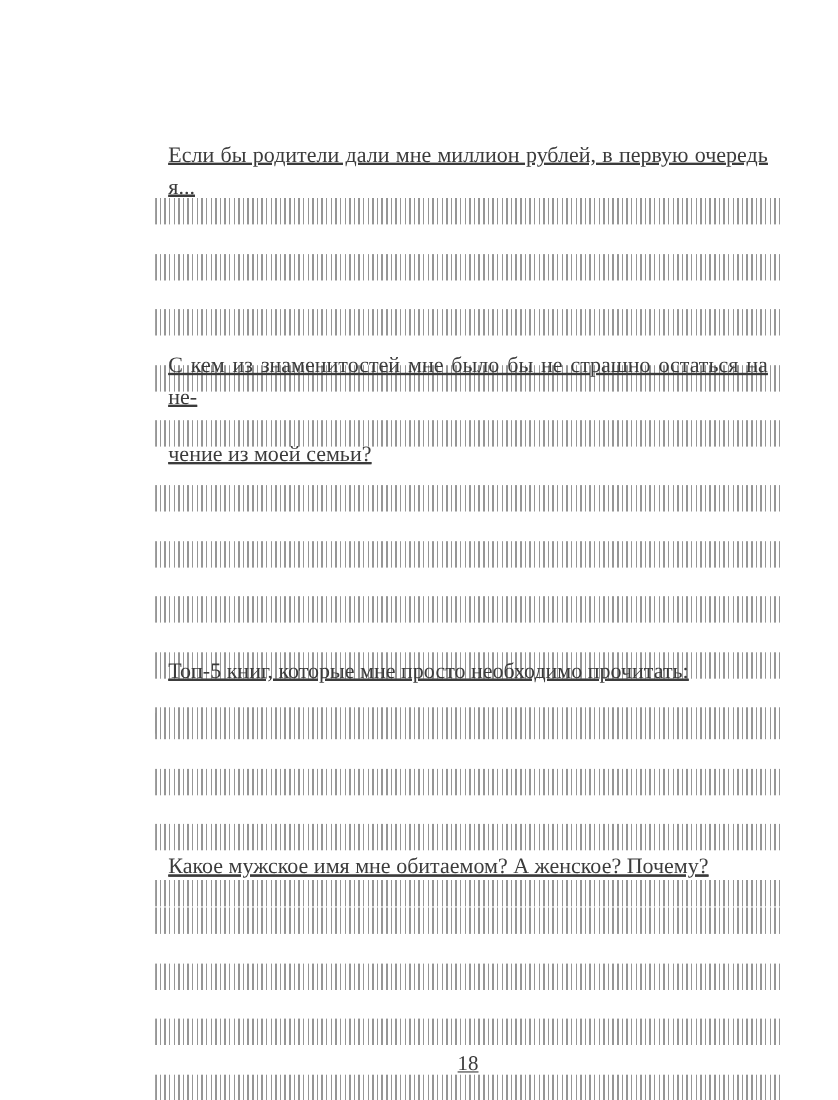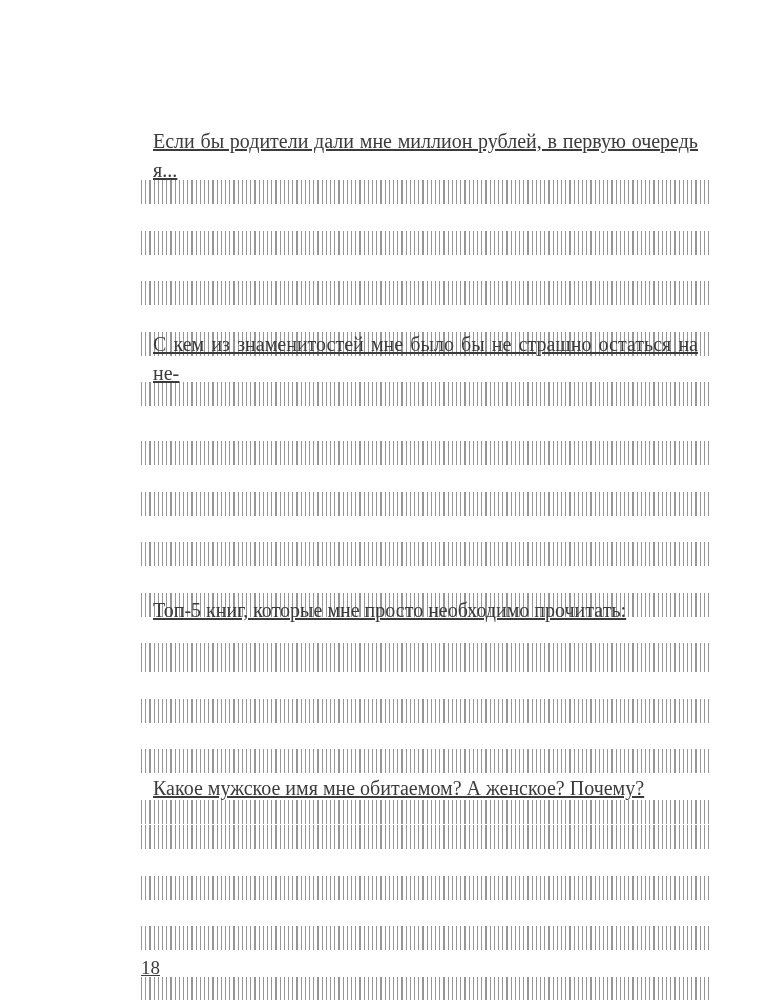--- a/index.html
+++ b/index.html
@@ -42,34 +42,34 @@
       var(--dot-color) 0px,
       var(--dot-color) 1.3px,
       transparent 1.3px,
       transparent 4.2px
     );
   }
   .dotted-line:last-child { margin-bottom: 0; }
   
   .q-pos-0 { top: 79px; }
   .a-pos-0 { top: 144px; }
-  .q-pos-1 { top: 282px; }
+  .q-pos-1 { top: 270px; }
   .a-pos-1 { top: 405px; }
   .q-pos-2 { top: 548px; }
   .a-pos-2 { top: 612px; }
   .q-pos-3 { top: 726px; }
   .a-pos-3 { top: 789px; }
   .page-number {
     position: absolute;
     left: 105px;
     width: 593px;
     top: 918px;
     font-size: 19px;
     line-height: 28.5px;
-    text-align: left;
+    text-align: center;
     color: var(--text-color);
   }
 </style>
 </head>
 <body>
 
 <div class="page">
 
   <section>
     <div class="abs question q-pos-0">
@@ -80,20 +80,21 @@
         <div class="dotted-line"></div>
         <div class="dotted-line"></div>
         <div class="dotted-line"></div>
         <div class="dotted-line"></div>
       </div>
   </section>
 
   <section>
     <div class="abs question q-pos-1">
         <div class="qline fill">С кем из знаменитостей мне было бы не страшно остаться на не-</div>
+        <div class="qline">чение из моей семьи?</div>
       </div>
     <div class="abs answer-lines a-pos-1">
         <div class="dotted-line"></div>
         <div class="dotted-line"></div>
         <div class="dotted-line"></div>
         <div class="dotted-line"></div>
         <div class="dotted-line"></div>
       </div>
   </section>
 

